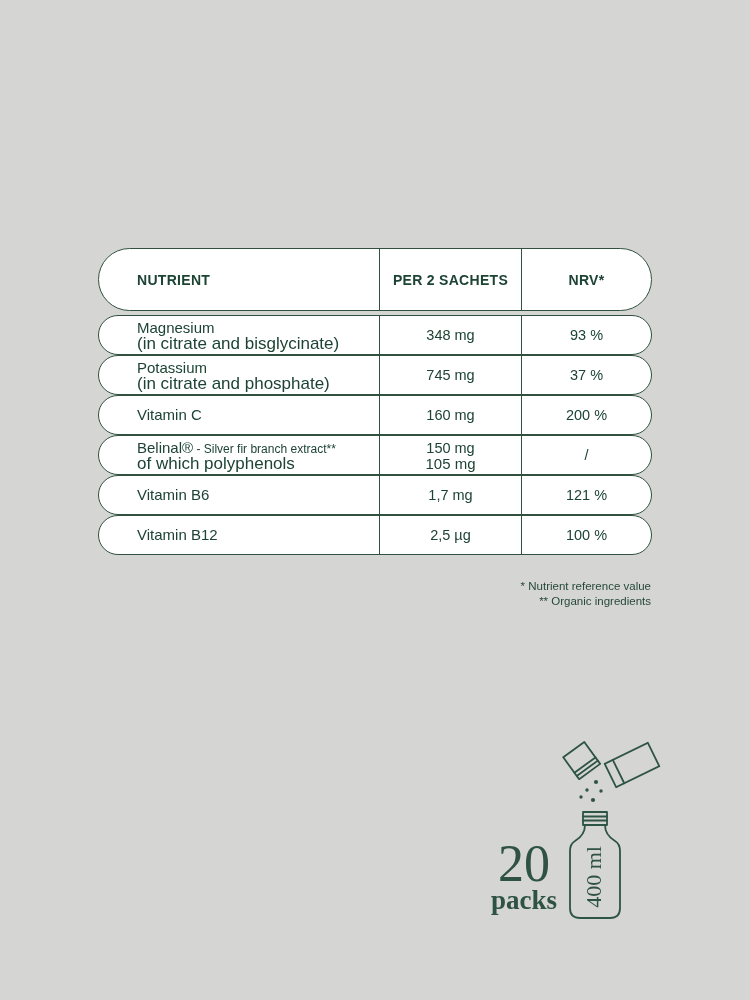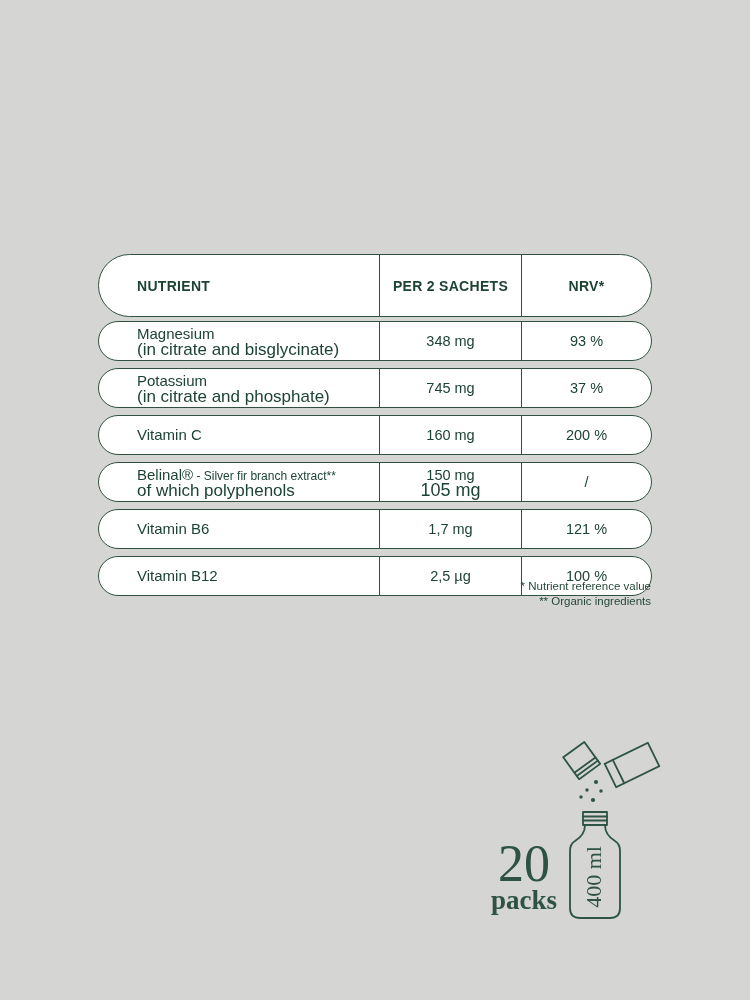--- a/index.html
+++ b/index.html
@@ -10,21 +10,21 @@
     background: #d5d5d3;
     overflow: hidden;
     font-family: "Liberation Sans", sans-serif;
     color: #1d4334;
   }
 
   
   .nutrition-table {
     position: absolute;
     left: 98px;
-    top: 254px;
+    top: 248px;
     width: 554px;
   }
   .pill {
     box-sizing: border-box;
     background: #ffffff;
     border: 1px solid #30513f;
     display: grid;
     grid-template-columns: 281px 142px 1fr;
     overflow: hidden;
   }
@@ -42,31 +42,31 @@
     height: 63px;
     border-radius: 32px;
     margin-bottom: 4px;
     font-weight: bold;
     font-size: 14px;
     letter-spacing: 0.3px;
   }
   .data-row {
     height: 40px;
     border-radius: 20px;
-    margin-bottom: 7px;
+    margin-bottom: 0;
   }
   .data-row:last-child { margin-bottom: 0; }
 
   .name-line { font-size: 15px; line-height: 16px; white-space: nowrap; }
   .name-suffix { font-size: 12px; }
   .name-suffix:not(:empty)::before { content: " "; }
   .sub-line { font-size: 17px; line-height: 13px; white-space: nowrap; }
   .sub-line:empty { display: none; }
   .amount-line, .nrv-line { font-size: 14.5px; line-height: 16px; }
-  .amount2-line { font-size: 18px; line-height: 15px; }
+  .amount2-line { font-size: 15px; line-height: 15px; }
   .amount2-line:empty { display: none; }
 
   
   .footnotes {
     position: absolute;
     top: 579px;
     right: 99px;
     text-align: right;
     font-size: 11.5px;
     line-height: 15px;

